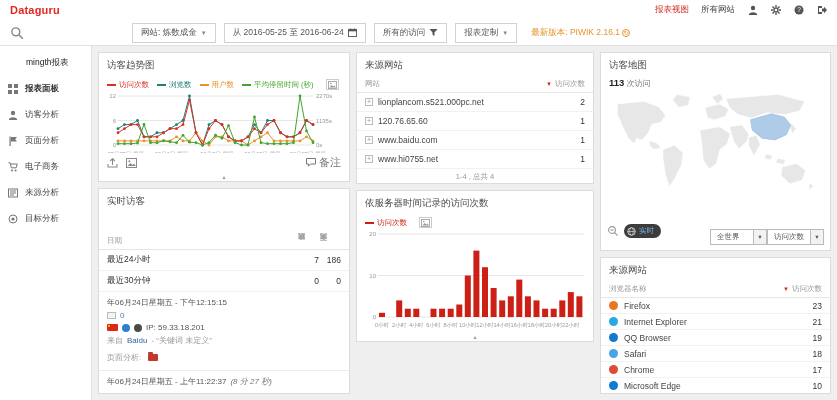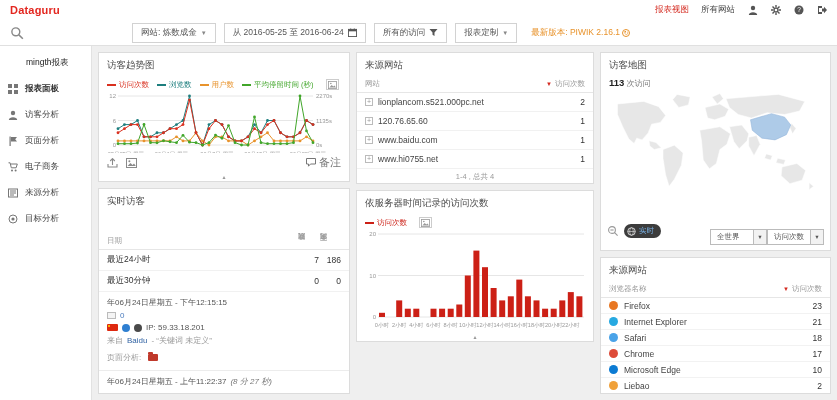--- a/index.html
+++ b/index.html
@@ -695,20 +695,25 @@
                 <span class="bic" style="background: rgb(232, 119, 34);"></span>
                 <span>Firefox</span>
                 <span class="cnt">23</span>
               </div>
               <div class="brow">
                 <span class="bic" style="background: rgb(39, 169, 225);"></span>
                 <span>Internet Explorer</span>
                 <span class="cnt">21</span>
               </div>
               <div class="brow">
+                <span class="bic" style="background: rgb(22, 121, 208);"></span>
+                <span>QQ Browser</span>
+                <span class="cnt">19</span>
+              </div>
+              <div class="brow">
                 <span class="bic" style="background: rgb(74, 163, 232);"></span>
                 <span>Safari</span>
                 <span class="cnt">18</span>
               </div>
               <div class="brow">
                 <span class="bic" style="background: rgb(221, 75, 57);"></span>
                 <span>Chrome</span>
                 <span class="cnt">17</span>
               </div>
               <div class="brow">

